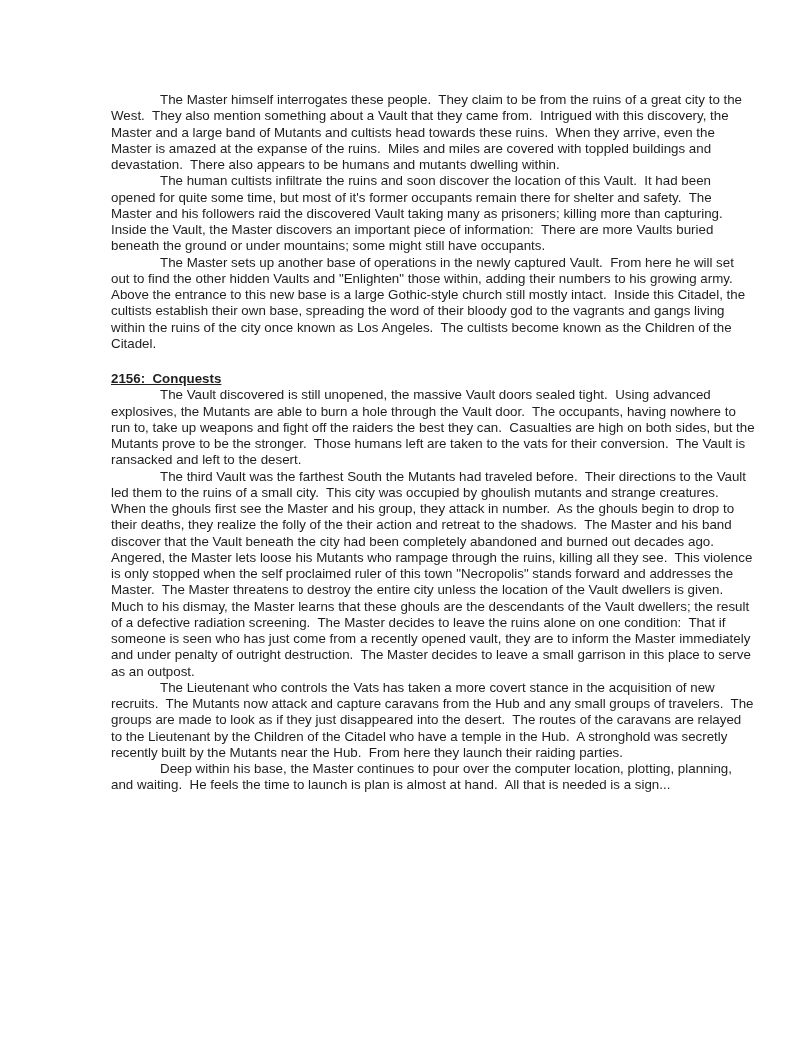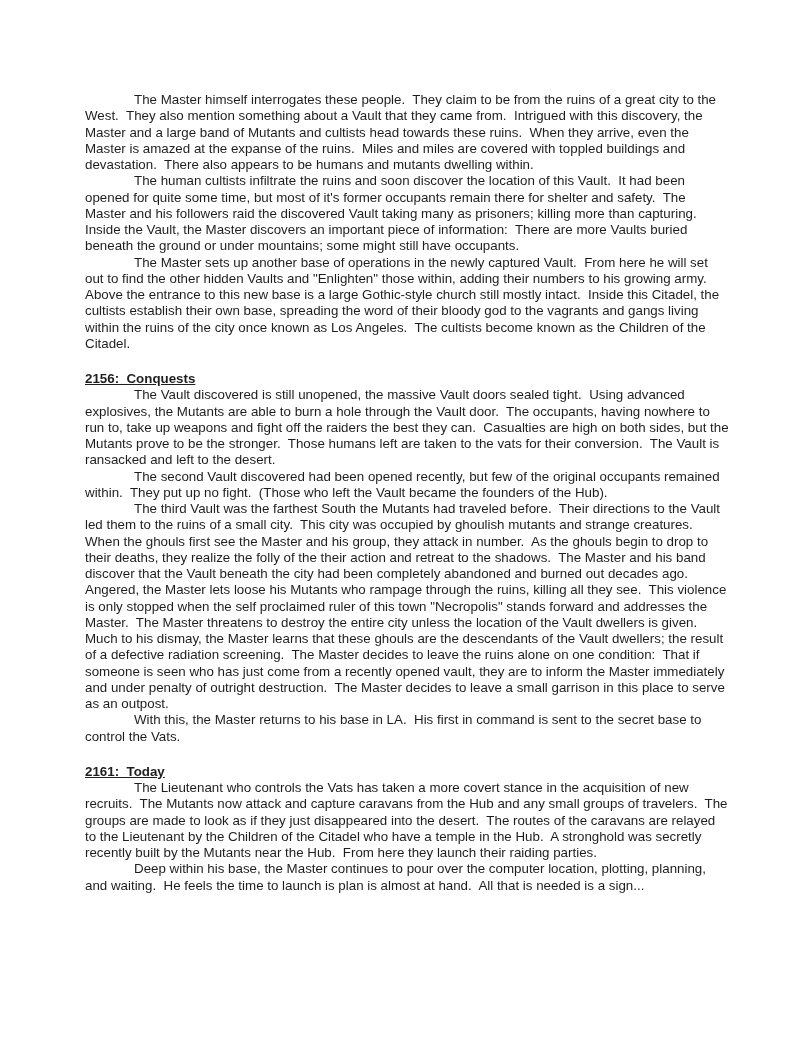--- a/index.html
+++ b/index.html
@@ -6,21 +6,21 @@
     margin: 0;
     padding: 0;
     background: #ffffff;
   }
   .page {
     position: relative;
     box-sizing: border-box;
     width: 812px;
     height: 894px;
     background: #ffffff;
-    padding: 92px 74px 0 85px;
+    padding: 92px 74px 0 111px;
     overflow: hidden;
   }
   .doc-body {
     width: 645px;
   }
   .para, .heading {
     margin: 0;
     padding: 0;
     font-family: "Liberation Sans", "DejaVu Sans", sans-serif;
     font-size: 13.33px;
@@ -41,20 +41,17 @@
 </head>
 <body>
 
 <div class="page">
   <div class="doc-body">
     <p class="para">The Master himself interrogates these people.  They claim to be from the ruins of a great city to the West.  They also mention something about a Vault that they came from.  Intrigued with this discovery, the Master and a large band of Mutants and cultists head towards these ruins.  When they arrive, even the Master is amazed at the expanse of the ruins.  Miles and miles are covered with toppled buildings and devastation.  There also appears to be humans and mutants dwelling within.</p>
     <p class="para">The human cultists infiltrate the ruins and soon discover the location of this Vault.  It had been opened for quite some time, but most of it's former occupants remain there for shelter and safety.  The Master and his followers raid the discovered Vault taking many as prisoners; killing more than capturing.  Inside the Vault, the Master discovers an important piece of information:  There are more Vaults buried beneath the ground or under mountains; some might still have occupants.</p>
     <p class="para">The Master sets up another base of operations in the newly captured Vault.  From here he will set out to find the other hidden Vaults and "Enlighten" those within, adding their numbers to his growing army.  Above the entrance to this new base is a large Gothic-style church still mostly intact.  Inside this Citadel, the cultists establish their own base, spreading the word of their bloody god to the vagrants and gangs living within the ruins of the city once known as Los Angeles.  The cultists become known as the Children of the Citadel.</p>
     <p class="heading">2156:  Conquests</p>
     <p class="para">The Vault discovered is still unopened, the massive Vault doors sealed tight.  Using advanced explosives, the Mutants are able to burn a hole through the Vault door.  The occupants, having nowhere to run to, take up weapons and fight off the raiders the best they can.  Casualties are high on both sides, but the Mutants prove to be the stronger.  Those humans left are taken to the vats for their conversion.  The Vault is ransacked and left to the desert.</p>
-    <p class="para">The second Vault discovered had been opened recently, but few of the original occupants remained within.  They put up no fight.  (Those who left the Vault became the founders of the Hub).</p>
     <p class="para">The third Vault was the farthest South the Mutants had traveled before.  Their directions to the Vault led them to the ruins of a small city.  This city was occupied by ghoulish mutants and strange creatures.  When the ghouls first see the Master and his group, they attack in number.  As the ghouls begin to drop to their deaths, they realize the folly of the their action and retreat to the shadows.  The Master and his band discover that the Vault beneath the city had been completely abandoned and burned out decades ago.  Angered, the Master lets loose his Mutants who rampage through the ruins, killing all they see.  This violence is only stopped when the self proclaimed ruler of this town "Necropolis" stands forward and addresses the Master.  The Master threatens to destroy the entire city unless the location of the Vault dwellers is given.  Much to his dismay, the Master learns that these ghouls are the descendants of the Vault dwellers; the result of a defective radiation screening.  The Master decides to leave the ruins alone on one condition:  That if someone is seen who has just come from a recently opened vault, they are to inform the Master immediately and under penalty of outright destruction.  The Master decides to leave a small garrison in this place to serve as an outpost.</p>
-    <p class="para">With this, the Master returns to his base in LA.  His first in command is sent to the secret base to control the Vats.</p>
-    <p class="heading">2161:  Today</p>
     <p class="para">The Lieutenant who controls the Vats has taken a more covert stance in the acquisition of new recruits.  The Mutants now attack and capture caravans from the Hub and any small groups of travelers.  The groups are made to look as if they just disappeared into the desert.  The routes of the caravans are relayed to the Lieutenant by the Children of the Citadel who have a temple in the Hub.  A stronghold was secretly recently built by the Mutants near the Hub.  From here they launch their raiding parties.</p>
     <p class="para">Deep within his base, the Master continues to pour over the computer location, plotting, planning, and waiting.  He feels the time to launch is plan is almost at hand.  All that is needed is a sign...</p>
   </div>
 </div>
 
 </body></html>

